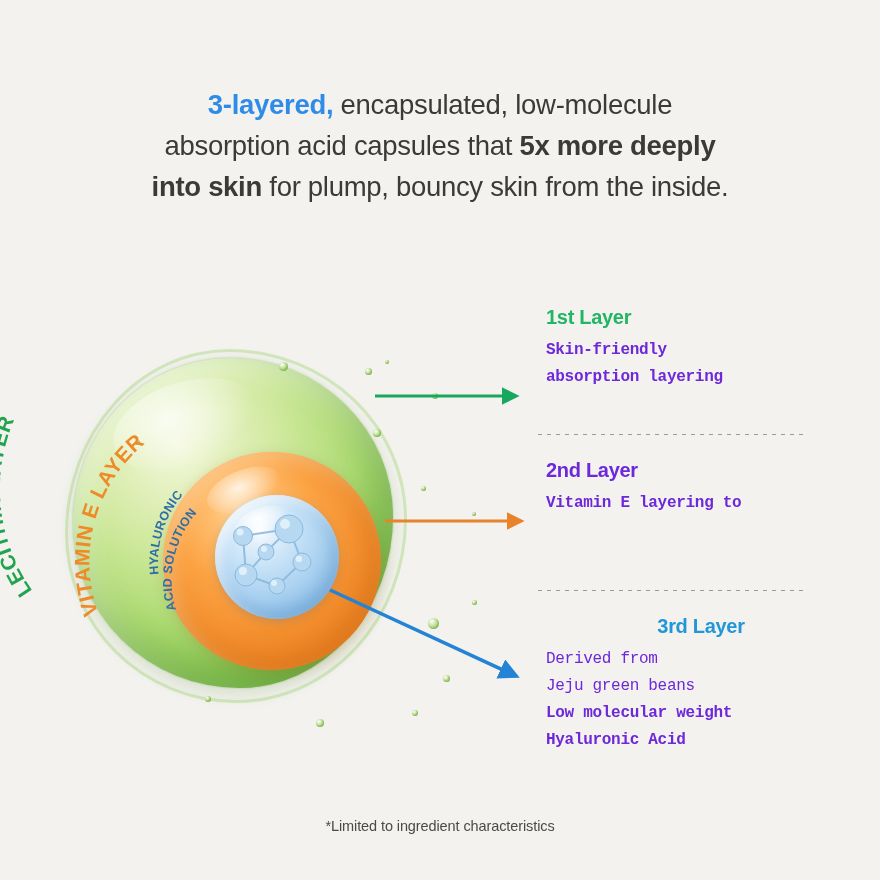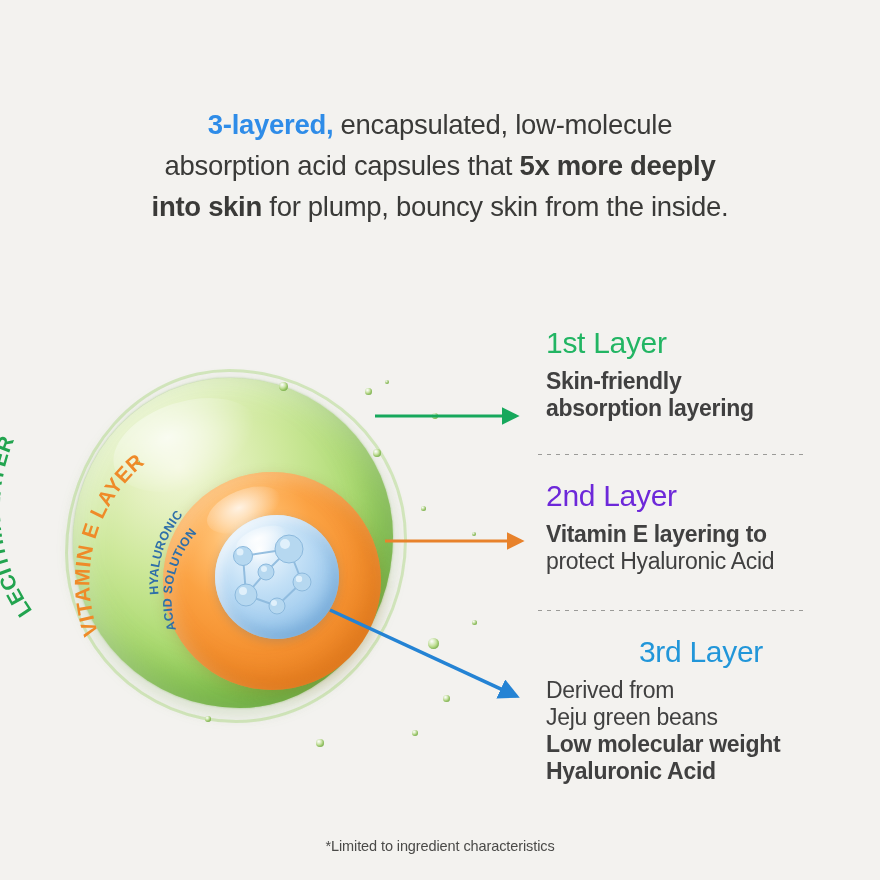--- a/index.html
+++ b/index.html
@@ -4,21 +4,21 @@
 <style>
   html,body{margin:0;padding:0;}
   body{
     width:880px;height:880px;
     background:#f3f2ef;
     font-family:"Liberation Sans", sans-serif;
     color:#3c3c3b;
     overflow:hidden;
     position:relative;
   }
-  #stage{position:relative;width:880px;height:684px;margin-top:20px;}
+  #stage{position:relative;width:880px;height:684px;}
 
   
   .headline{
     position:absolute;left:0;top:84px;width:880px;
     text-align:center;
     font-size:27.5px;
     line-height:41px;
     letter-spacing:-0.3px;
     color:#3a3a38;
   }
@@ -107,25 +107,25 @@
   .curve-svg{position:absolute;left:0;top:0;width:430px;height:430px;overflow:visible;}
   .lbl-lecithin{font:bold 21px "Liberation Sans", sans-serif;fill:#22a44f;letter-spacing:0.6px;}
   .lbl-vite{font:bold 21px "Liberation Sans", sans-serif;fill:#ef8a28;letter-spacing:0.6px;}
   .lbl-ha{font:bold 12.5px "Liberation Sans", sans-serif;fill:#2f6fa8;letter-spacing:0.4px;}
 
   
   .arrows{position:absolute;left:0;top:0;width:880px;height:880px;pointer-events:none;}
 
   
   .rcol{position:absolute;left:546px;top:306px;width:300px;}
-  .layer-title{font-size:30px;font-weight:normal;letter-spacing:-0.3px;margin:0 0 9px 0;line-height:1.1;}
+  .layer-title{font-size:20px;font-weight:bold;letter-spacing:-0.3px;margin:0 0 9px 0;line-height:1.1;}
   .t-green{color:#22b563;}
   .t-orange{color:#6d28d9;}
   .t-blue{color:#2196d9;text-align:center;}
-  .layer-body{font-size:23px;line-height:27px;color:#404040;letter-spacing:-0.3px;}
+  .layer-body{font-size:16px;line-height:27px;color:#6d28d9;letter-spacing:-0.3px;font-family:Liberation Mono, monospace;}
   .b{font-weight:bold;}
   .n{font-weight:normal;}
   .divider{
     height:1px;margin:0;
     background-image:linear-gradient(to right,#9b9b98 0 4px, transparent 4px 9px);
     background-size:9px 1px;background-repeat:repeat-x;
   }
   .blk1{position:absolute;left:0;top:0;width:300px;}
   .div1{position:absolute;left:-8px;top:128px;width:268px;}
   .blk2{position:absolute;left:0;top:153px;width:300px;}
@@ -250,21 +250,20 @@
         <div class="b">absorption layering</div>
       </div>
     </div>
 
     <div class="divider div1"></div>
 
     <div class="blk2">
       <div class="layer-title t-orange">2nd Layer</div>
       <div class="layer-body">
         <div class="b">Vitamin E layering to</div>
-        <div class="n">protect Hyaluronic Acid</div>
       </div>
     </div>
 
     <div class="divider div2"></div>
 
     <div class="blk3">
       <div class="layer-title t-blue">3rd Layer</div>
       <div class="layer-body">
         <div class="n">Derived from</div>
         <div class="n">Jeju green beans</div>

